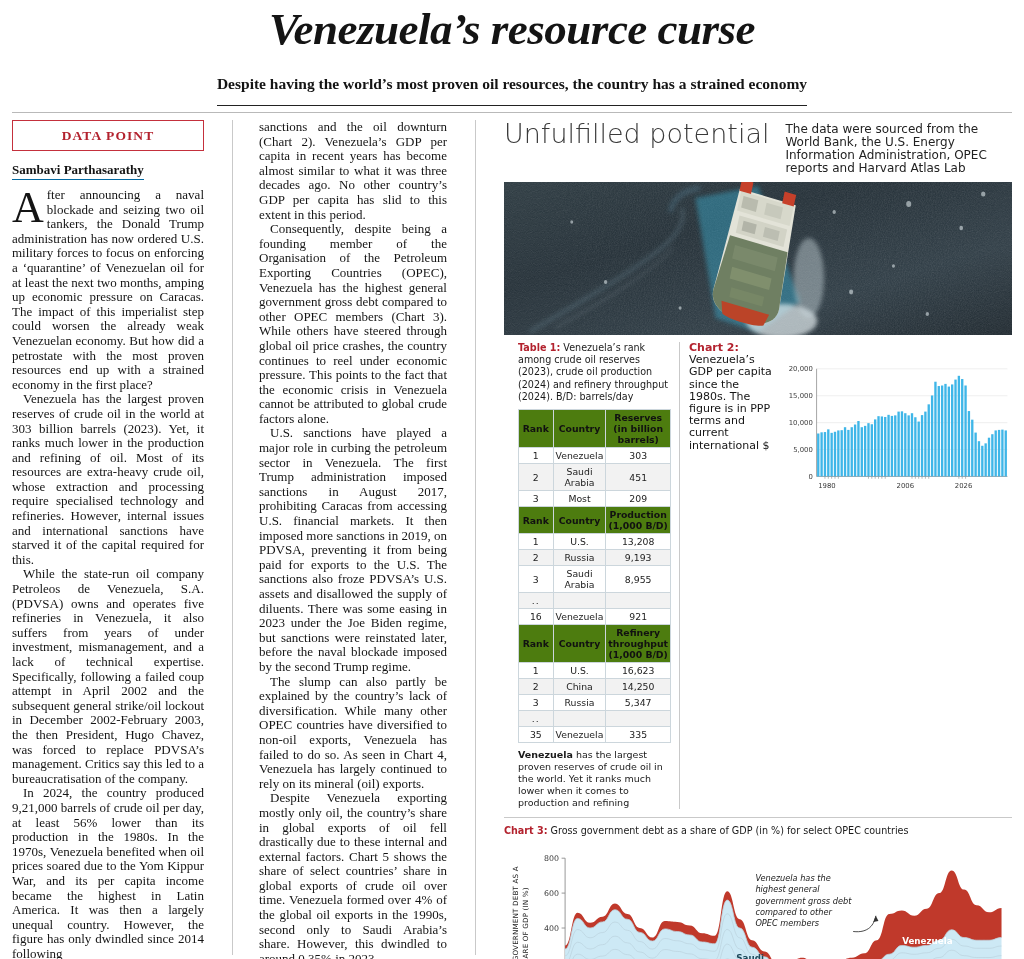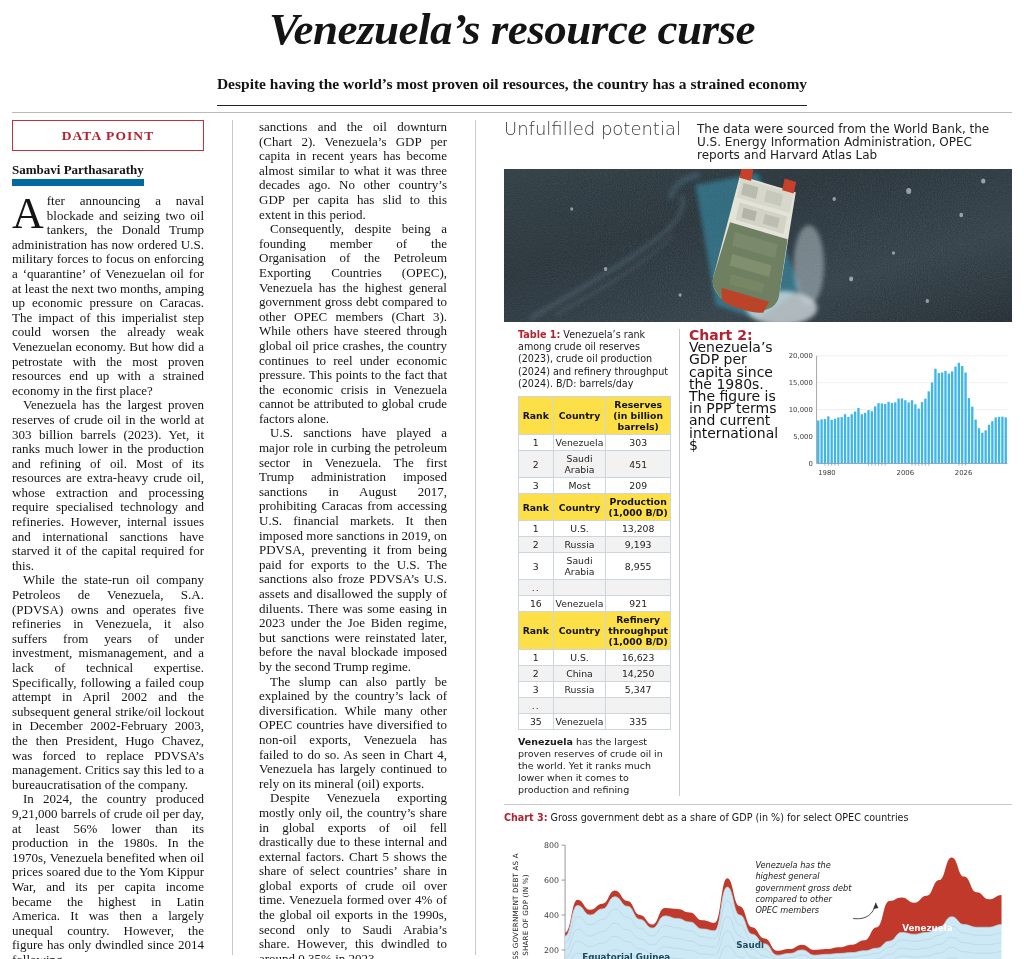--- a/index.html
+++ b/index.html
@@ -60,21 +60,21 @@
     color:#b3222e;
     font-family:"Liberation Serif", serif;
     font-weight:700;
     font-size:13.5px;
     letter-spacing:1.1px;
   }
   .byline {
     font-family:"Liberation Serif", serif;
     font-weight:700;
     font-size:13px;
-    border-bottom:7px solid #0369a1;
+    border-bottom:1px solid #0369a1;
     display:inline-block;
     margin-bottom:8px;
     padding-bottom:1px;
   }
 
   
   .art p {
     margin:0;
     font-family:"Liberation Serif", serif;
     font-size:13px;
@@ -94,21 +94,21 @@
     font-weight:400;
     font-family:"Liberation Serif", serif;
   }
 
   
   .panel { flex:1; padding-left:8px; position:relative; }
   .panel-head { display:flex; align-items:flex-start; gap:16px; margin-bottom:7px;}
   .panel-title {
     font-family:"DejaVu Sans", sans-serif;
     font-weight:300;
-    font-size:18px;
+    font-size:27px;
     color:#3a3a3a;
     line-height:1;
     white-space:nowrap;
   }
   .panel-source {
     font-family:"DejaVu Sans", sans-serif;
     font-size:12px;
     line-height:13px;
     color:#222;
     padding-top:3px;
@@ -148,21 +148,21 @@
     font-size:9.3px;
   }
   table.t1 td, table.t1 th {
     border:1px solid #ccd6dc;
     text-align:center;
     padding:2px 2px;
     vertical-align:middle;
     line-height:11px;
   }
   table.t1 th {
-    background:#fde047;
+    background:#4d7c0f;
     font-weight:700;
     color:#111;
   }
   table.t1 td { background:#fff; color:#222; }
   table.t1 tr.alt td { background:#f2f2f2; }
   table.t1 td.c0 { width:26%; }
   table.t1 td.c1 { width:34%; }
   .ell { color:#888; letter-spacing:1px; }
   .tnote {
     margin-top:6px;
@@ -170,21 +170,21 @@
     font-size:9.5px; line-height:12px; color:#1a1a1a;
   }
   .tnote b { font-weight:700; }
   .hrule { border-top:1px solid #c9c9c9; margin:8px 0 7px 0; }
 
   
   .chartbox { position:relative; }
   .chartbox svg { display:block; }
   .chart2-side {
     font-family:"DejaVu Sans", sans-serif;
-    font-size:14px; line-height:12.2px;
+    font-size:11px; line-height:12.2px;
   }
   .chart2-side .lbl { color:#b3222e; font-weight:700; }
   .chart2-side .ital { font-style:italic; color:#1a1a1a; display:block; margin-top:8px; }
 
   .rowB { margin-top:4px; }
 
   .axis-txt {
     font-family:"DejaVu Sans", sans-serif;
     font-size:9px; fill:#3a3a3a;
   }

